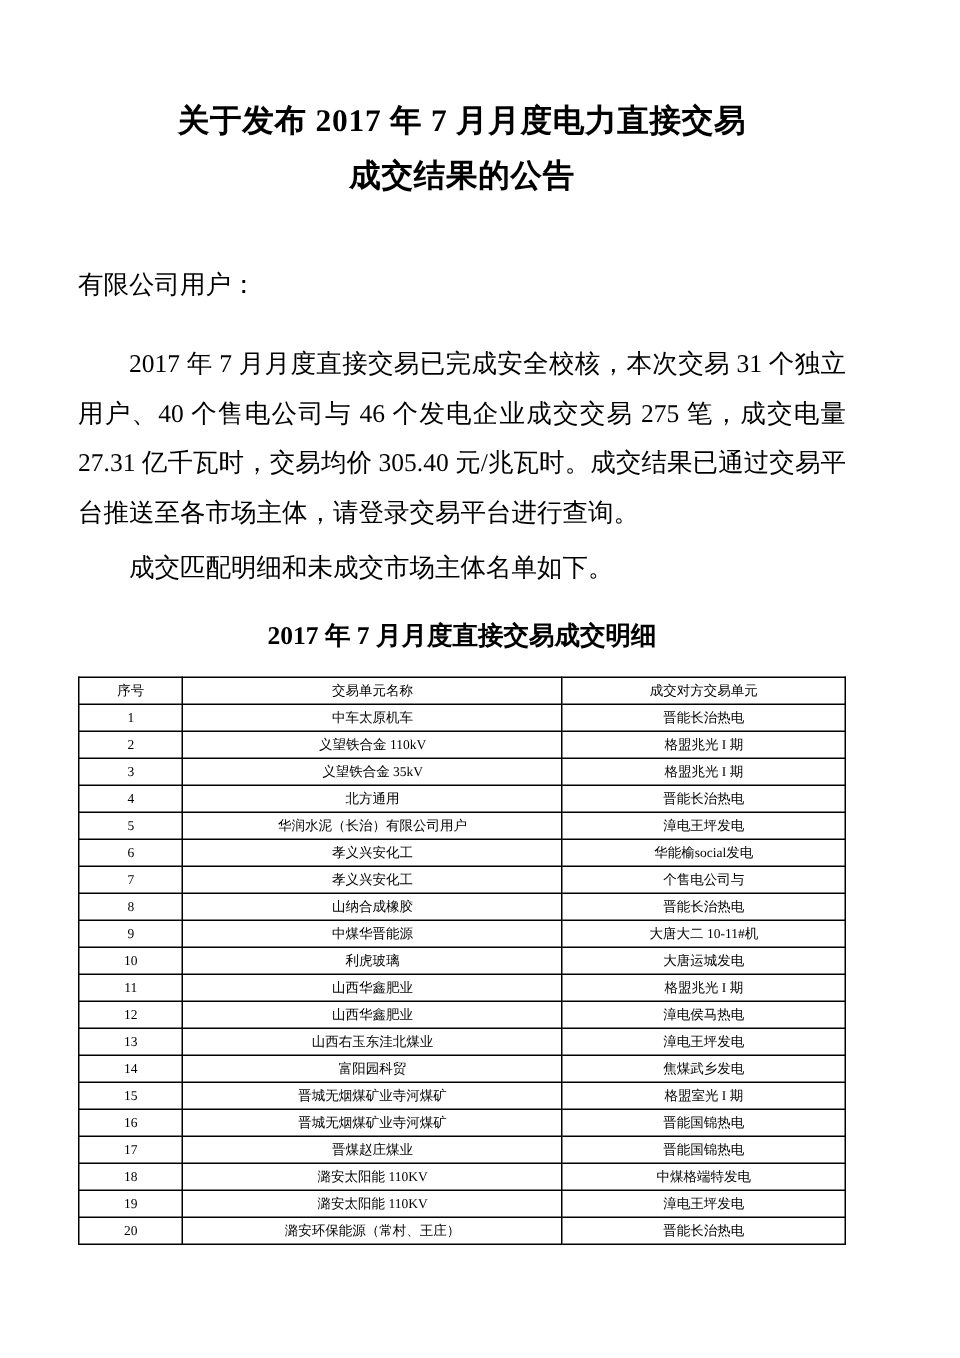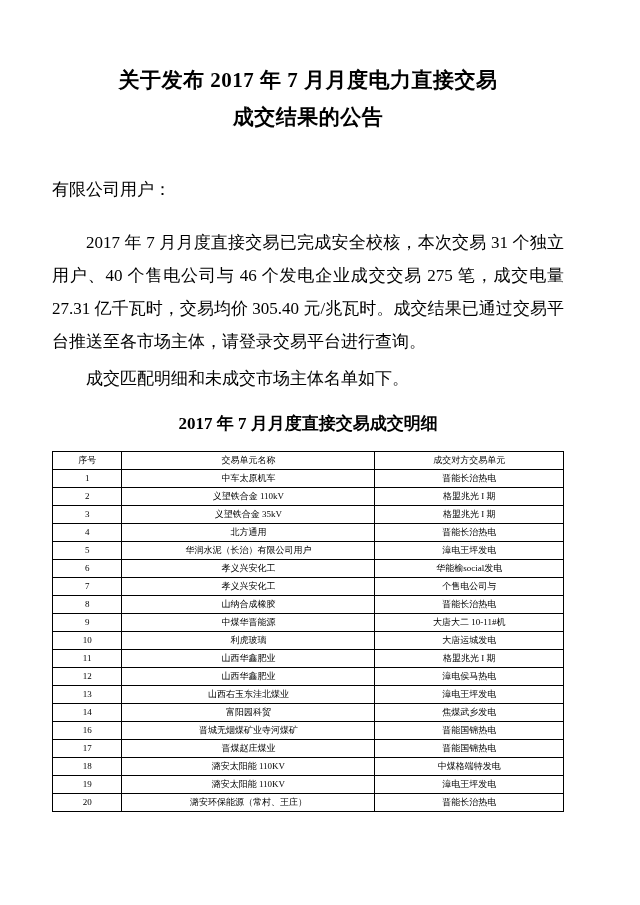--- a/index.html
+++ b/index.html
@@ -175,20 +175,25 @@
           <td>13</td>
           <td>山西右玉东洼北煤业</td>
           <td>漳电王坪发电</td>
         </tr>
       <tr>
           <td>14</td>
           <td>富阳园科贸</td>
           <td>焦煤武乡发电</td>
         </tr>
       <tr>
+          <td>15</td>
+          <td>晋城无烟煤矿业寺河煤矿</td>
+          <td>格盟室光 I 期</td>
+        </tr>
+      <tr>
           <td>16</td>
           <td>晋城无烟煤矿业寺河煤矿</td>
           <td>晋能国锦热电</td>
         </tr>
       <tr>
           <td>17</td>
           <td>晋煤赵庄煤业</td>
           <td>晋能国锦热电</td>
         </tr>
       <tr>

